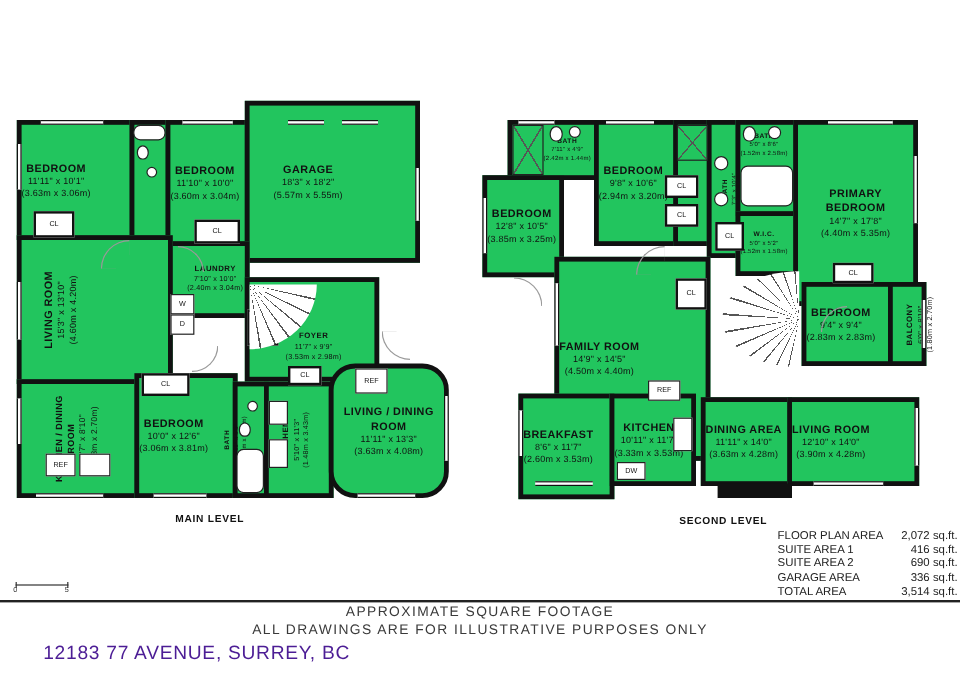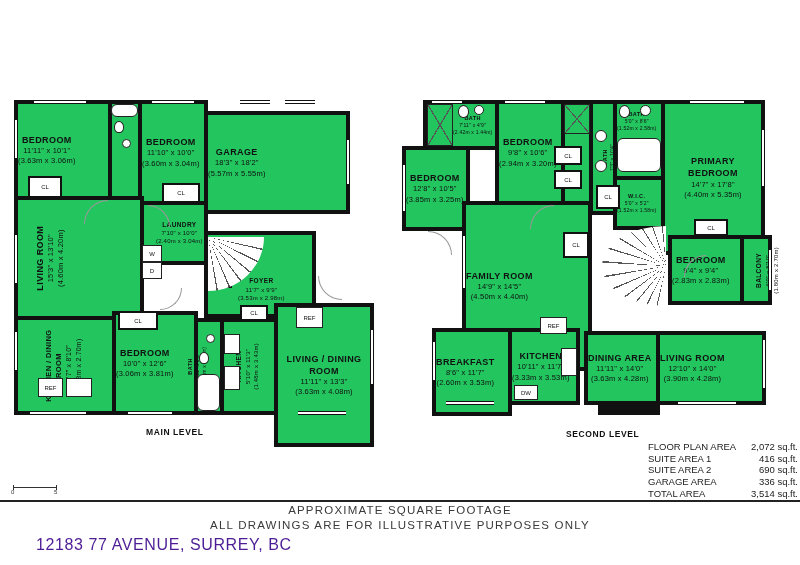--- a/index.html
+++ b/index.html
@@ -63,21 +63,21 @@
           <span class="rd">(2.60m x 1.48m)</span>
         </div>
     </div>
     <div class="room big" style="left:138px;top:100px;width:70px;height:105px;">
       <div class="rl">
           <span class="rn">BEDROOM</span>
           <span class="rd">11'10" x 10'0"</span>
           <span class="rd">(3.60m x 3.04m)</span>
         </div>
     </div>
-    <div class="room big" style="left:204px;top:111px;width:146px;height:103px;">
+    <div class="room big" style="left:204px;top:84px;width:146px;height:135px;padding-left:20px;">
       <div class="rl">
           <span class="rn">GARAGE</span>
           <span class="rd">18'3" x 18'2"</span>
           <span class="rd">(5.57m x 5.55m)</span>
         </div>
     </div>
     <div class="room md" style="left:138px;top:201px;width:70px;height:64px;">
       <div class="rl" style="padding-left:14px;">
           <span class="rn">LAUNDRY</span>
           <span class="rd">7'10" x 10'0"</span>
@@ -119,21 +119,21 @@
           <span class="rd">(1.50m x 2.64m)</span>
         </div>
     </div>
     <div class="room md vrot" style="left:220px;top:318px;width:58px;height:97px;">
       <div class="rl">
           <span class="rn">KITCHEN</span>
           <span class="rd">5'10" x 11'3"</span>
           <span class="rd">(1.48m x 3.43m)</span>
         </div>
     </div>
-    <div class="room big" style="left:274px;top:303px;width:100px;height:144px;">
+    <div class="room big" style="left:274px;top:303px;width:100px;height:112px;border-radius:22px;">
       <div class="rl">
           <span class="rn">LIVING / DINING ROOM</span>
           <span class="rd">11'11" x 13'3"</span>
           <span class="rd">(3.63m x 4.08m)</span>
         </div>
     </div>
 
     <div class="win h" style="left:34px;top:100px;width:52px;"></div>
     <div class="win h" style="left:152px;top:100px;width:42px;"></div>
     <div class="win h" style="left:240px;top:100px;width:30px;"></div>
@@ -238,21 +238,21 @@
           <span class="rd">(1.52m x 1.58m)</span>
         </div>
     </div>
     <div class="room big" style="left:661px;top:100px;width:104px;height:155px;">
       <div class="rl">
           <span class="rn">PRIMARY BEDROOM</span>
           <span class="rd">14'7" x 17'8"</span>
           <span class="rd">(4.40m x 5.35m)</span>
         </div>
     </div>
-    <div class="room big" style="left:462px;top:201px;width:130px;height:170px;">
+    <div class="room big" style="left:462px;top:214px;width:130px;height:170px;">
       <div class="rl">
           <span class="rn">FAMILY ROOM</span>
           <span class="rd">14'9" x 14'5"</span>
           <span class="rd">(4.50m x 4.40m)</span>
         </div>
     </div>
     <div class="room big" style="left:668px;top:235px;width:76px;height:70px;">
       <div class="rl">
           <span class="rn">BEDROOM</span>
           <span class="rd">9'4" x 9'4"</span>

